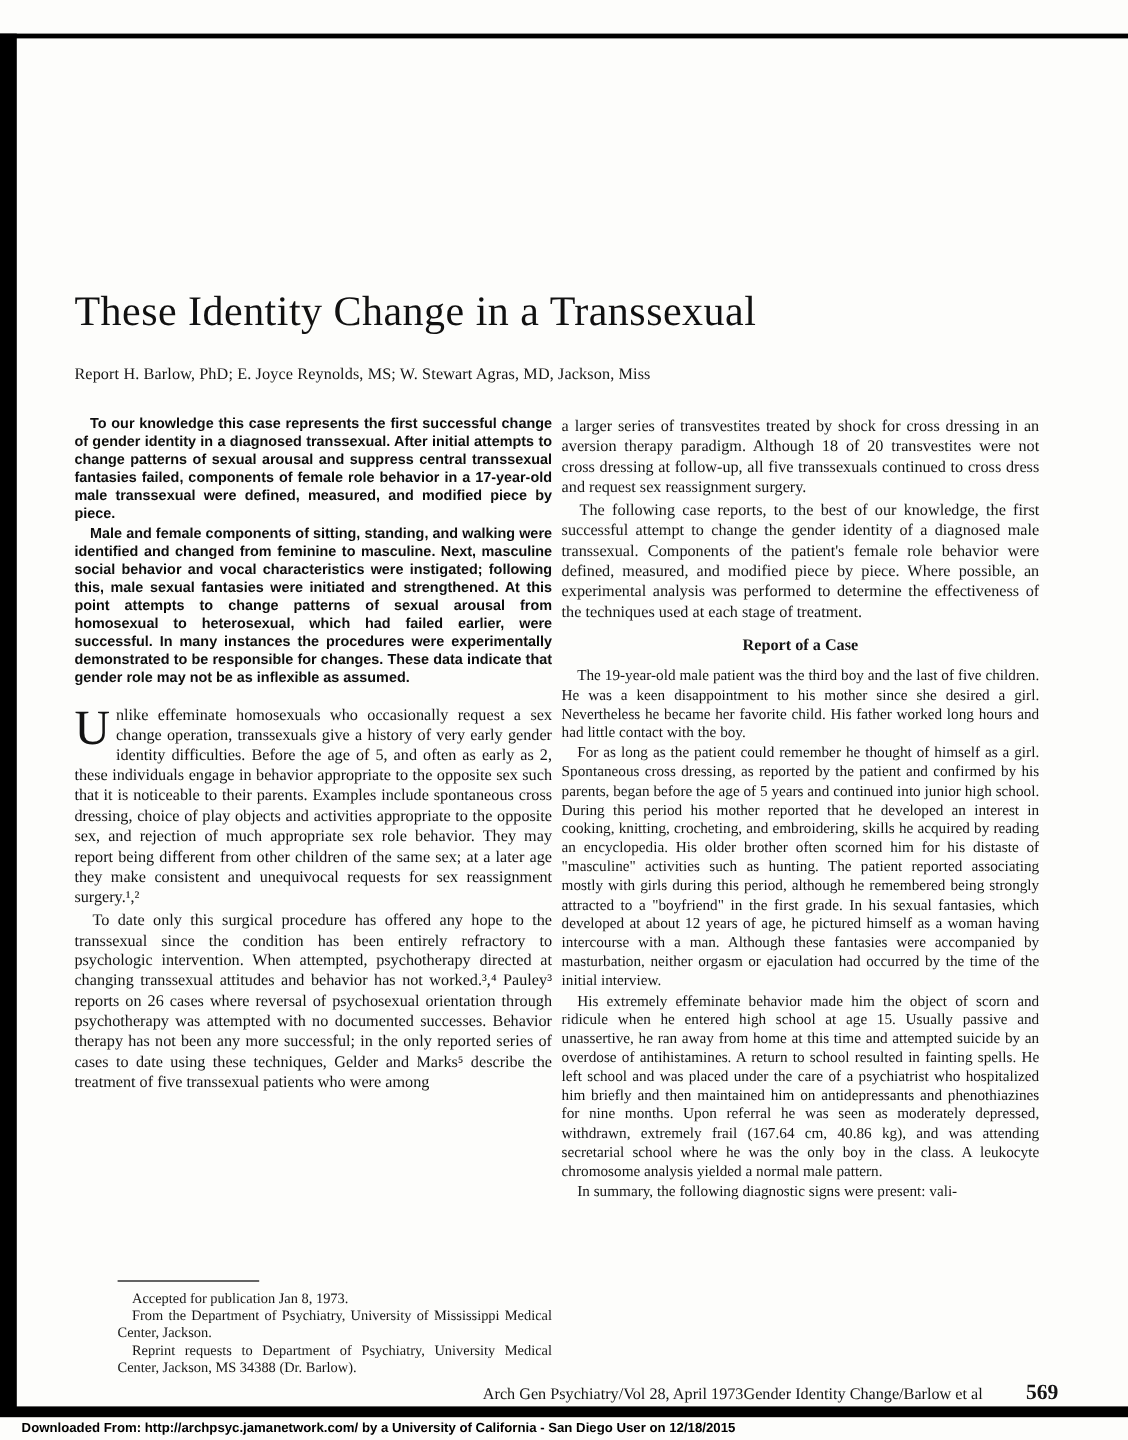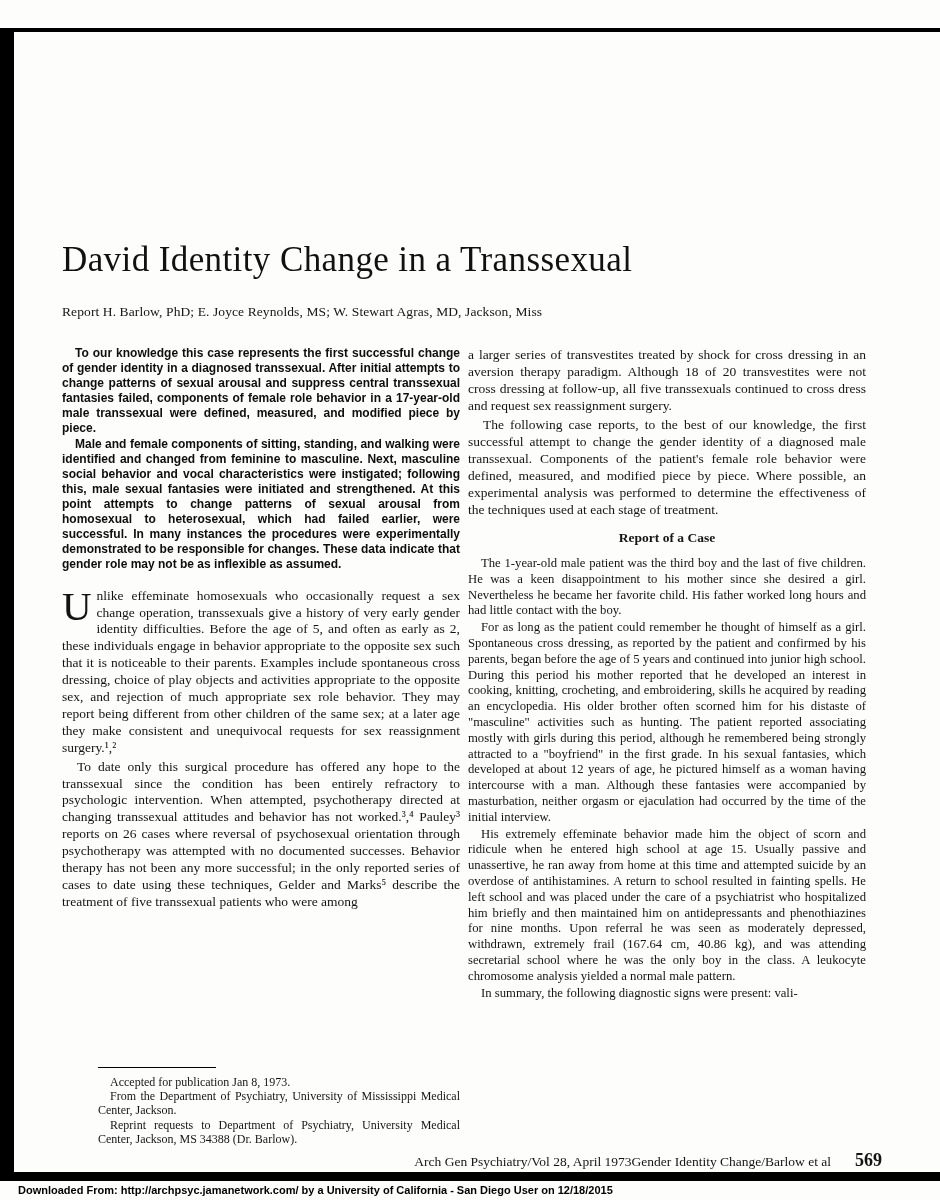--- a/index.html
+++ b/index.html
@@ -55,41 +55,41 @@
     font-size:12.7px; line-height:15.8px; text-align:justify;
     text-indent:13px; color:#141414;
   }
   .casetext p + p { margin-top:1px; }
 
   .footer {
     position:absolute; left:62px; top:1150px; width:820px;
     display:flex; justify-content:flex-end; align-items:baseline;
     font-size:13.5px;
   }
-  .footer-right { display:flex; gap:24px; align-items:baseline; }
+  .footer-right { display:flex; gap:36px; align-items:baseline; }
   .page-number { font-weight:700; font-size:18px; }
 
   .downloaded {
     position:absolute; left:18px; top:1184px; width:920px;
     font-family:"Liberation Sans", sans-serif; font-weight:700;
     font-size:11px; color:#000;
   }
 </style>
 </head>
 <body>
 
 <div class="page">
 
   <div class="border-top"></div>
   <div class="border-left"></div>
   <div class="border-bottom"></div>
 
   <div class="content">
 
-    <h1 class="title">David Identity Change in a Transsexual</h1>
+    <h1 class="title">These Identity Change in a Transsexual</h1>
 
     <div class="byline">Report H. Barlow, PhD; E. Joyce Reynolds, MS; W. Stewart Agras, MD, Jackson, Miss</div>
 
     <div class="columns">
 
       <div class="col col-left">
 
         <div class="abstract">
           <p>To our knowledge this case represents the first successful change of gender identity in a diagnosed transsexual. After initial attempts to change patterns of sexual arousal and suppress central transsexual fantasies failed, components of female role behavior in a 17-year-old male transsexual were defined, measured, and modified piece by piece.</p>
           <p>Male and female components of sitting, standing, and walking were identified and changed from feminine to masculine. Next, masculine social behavior and vocal characteristics were instigated; following this, male sexual fantasies were initiated and strengthened. At this point attempts to change patterns of sexual arousal from homosexual to heterosexual, which had failed earlier, were successful. In many instances the procedures were experimentally demonstrated to be responsible for changes. These data indicate that gender role may not be as inflexible as assumed.</p>
@@ -112,21 +112,21 @@
       <div class="col">
 
         <div class="rc-body">
           <p>a larger series of transvestites treated by shock for cross dressing in an aversion therapy paradigm. Although 18 of 20 transvestites were not cross dressing at follow-up, all five transsexuals continued to cross dress and request sex reassignment surgery.</p>
           <p class="indent">The following case reports, to the best of our knowledge, the first successful attempt to change the gender identity of a diagnosed male transsexual. Components of the patient's female role behavior were defined, measured, and modified piece by piece. Where possible, an experimental analysis was performed to determine the effectiveness of the techniques used at each stage of treatment.</p>
         </div>
 
         <div class="section-heading">Report of a Case</div>
 
         <div class="casetext">
-          <p>The 1-year-old male patient was the third boy and the last of five children. He was a keen disappointment to his mother since she desired a girl. Nevertheless he became her favorite child. His father worked long hours and had little contact with the boy.</p>
+          <p>The 19-year-old male patient was the third boy and the last of five children. He was a keen disappointment to his mother since she desired a girl. Nevertheless he became her favorite child. His father worked long hours and had little contact with the boy.</p>
           <p>For as long as the patient could remember he thought of himself as a girl. Spontaneous cross dressing, as reported by the patient and confirmed by his parents, began before the age of 5 years and continued into junior high school. During this period his mother reported that he developed an interest in cooking, knitting, crocheting, and embroidering, skills he acquired by reading an encyclopedia. His older brother often scorned him for his distaste of "masculine" activities such as hunting. The patient reported associating mostly with girls during this period, although he remembered being strongly attracted to a "boyfriend" in the first grade. In his sexual fantasies, which developed at about 12 years of age, he pictured himself as a woman having intercourse with a man. Although these fantasies were accompanied by masturbation, neither orgasm or ejaculation had occurred by the time of the initial interview.</p>
           <p>His extremely effeminate behavior made him the object of scorn and ridicule when he entered high school at age 15. Usually passive and unassertive, he ran away from home at this time and attempted suicide by an overdose of antihistamines. A return to school resulted in fainting spells. He left school and was placed under the care of a psychiatrist who hospitalized him briefly and then maintained him on antidepressants and phenothiazines for nine months. Upon referral he was seen as moderately depressed, withdrawn, extremely frail (167.64 cm, 40.86 kg), and was attending secretarial school where he was the only boy in the class. A leukocyte chromosome analysis yielded a normal male pattern.</p>
           <p>In summary, the following diagnostic signs were present: vali-</p>
         </div>
 
       </div>
 
     </div>
   </div>
 

